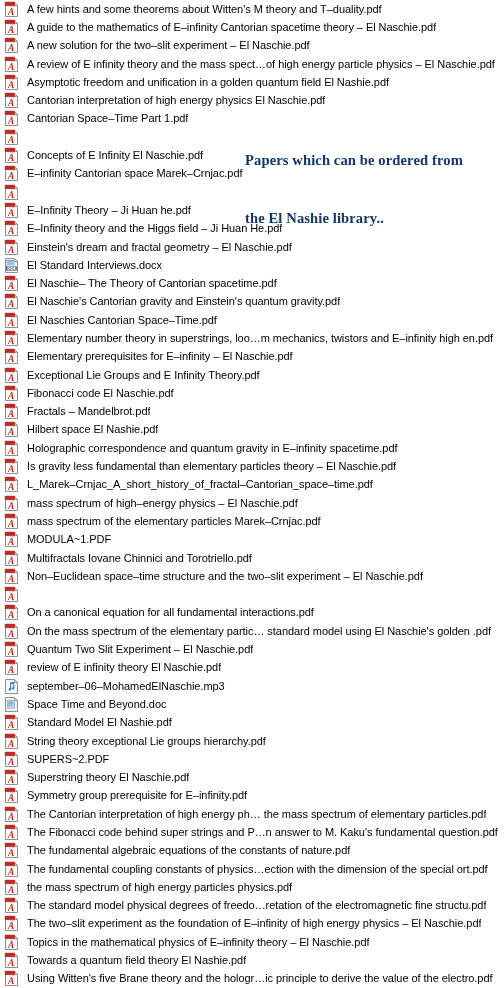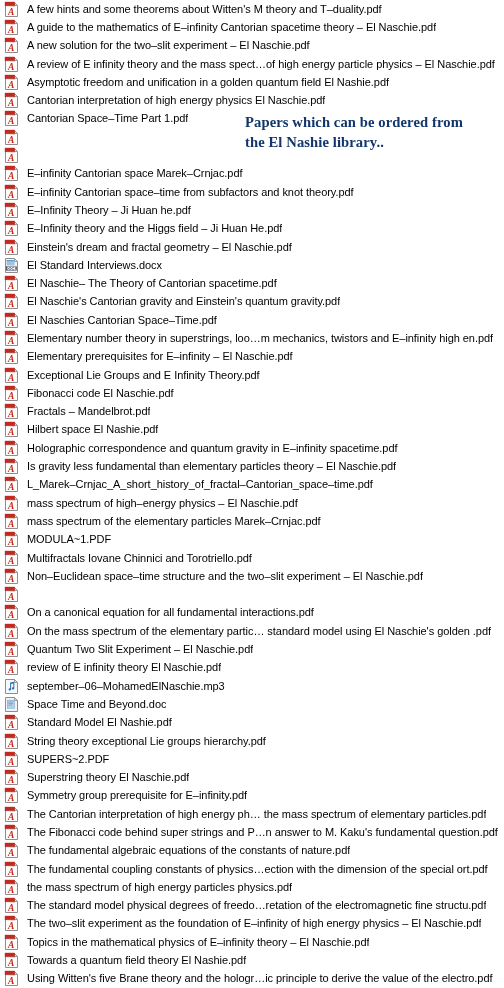--- a/index.html
+++ b/index.html
@@ -57,21 +57,21 @@
     left: 245px;
     top: 113px;
     width: 250px;
     font-family: "Liberation Serif", serif;
     font-weight: bold;
     font-size: 14.6px;
     line-height: 19.5px;
     color: #12356b;
     letter-spacing: 0.1px;
   }
-  #annotation .ann-line { display: block; }
+  #annotation .ann-line { display: block; margin-top: 38px; }
 </style>
 </head>
 <body>
 
 <div id="file-list">
     <div class="file-row">
       <span class="file-icon">
         <svg width="15" height="17" viewBox="0 0 15 17">
           <path d="M1.5 1.5 H10.5 L13.5 4.5 V15.5 H1.5 Z" fill="#fdfdfb" stroke="#8d8d8d" stroke-width="1"></path>
           <path d="M10.5 1.5 L13.5 4.5 H10.5 Z" fill="#e4e4e0" stroke="#8d8d8d" stroke-width="0.8"></path>
@@ -168,20 +168,21 @@
     <div class="file-row">
       <span class="file-icon">
         <svg width="15" height="17" viewBox="0 0 15 17">
           <path d="M1.5 1.5 H10.5 L13.5 4.5 V15.5 H1.5 Z" fill="#fdfdfb" stroke="#8d8d8d" stroke-width="1"></path>
           <path d="M10.5 1.5 L13.5 4.5 H10.5 Z" fill="#e4e4e0" stroke="#8d8d8d" stroke-width="0.8"></path>
           <rect x="0.8" y="0.8" width="10" height="3.4" fill="#c2291f"></rect>
           <path d="M0.8 4.2 L10.8 4.2 L10.8 5.3 L0.8 5.0 Z" fill="#9d1b14"></path>
           <text x="7.1" y="13.6" font-family="Liberation Serif, serif" font-size="9.5" font-style="italic" font-weight="bold" fill="#c2291f" text-anchor="middle">A</text>
         </svg>
       </span>
+      <span class="file-label">Concepts of E Infinity El Naschie.pdf</span>
     </div>
     <div class="file-row">
       <span class="file-icon">
         <svg width="15" height="17" viewBox="0 0 15 17">
           <path d="M1.5 1.5 H10.5 L13.5 4.5 V15.5 H1.5 Z" fill="#fdfdfb" stroke="#8d8d8d" stroke-width="1"></path>
           <path d="M10.5 1.5 L13.5 4.5 H10.5 Z" fill="#e4e4e0" stroke="#8d8d8d" stroke-width="0.8"></path>
           <rect x="0.8" y="0.8" width="10" height="3.4" fill="#c2291f"></rect>
           <path d="M0.8 4.2 L10.8 4.2 L10.8 5.3 L0.8 5.0 Z" fill="#9d1b14"></path>
           <text x="7.1" y="13.6" font-family="Liberation Serif, serif" font-size="9.5" font-style="italic" font-weight="bold" fill="#c2291f" text-anchor="middle">A</text>
         </svg>
@@ -191,21 +192,20 @@
     <div class="file-row">
       <span class="file-icon">
         <svg width="15" height="17" viewBox="0 0 15 17">
           <path d="M1.5 1.5 H10.5 L13.5 4.5 V15.5 H1.5 Z" fill="#fdfdfb" stroke="#8d8d8d" stroke-width="1"></path>
           <path d="M10.5 1.5 L13.5 4.5 H10.5 Z" fill="#e4e4e0" stroke="#8d8d8d" stroke-width="0.8"></path>
           <rect x="0.8" y="0.8" width="10" height="3.4" fill="#c2291f"></rect>
           <path d="M0.8 4.2 L10.8 4.2 L10.8 5.3 L0.8 5.0 Z" fill="#9d1b14"></path>
           <text x="7.1" y="13.6" font-family="Liberation Serif, serif" font-size="9.5" font-style="italic" font-weight="bold" fill="#c2291f" text-anchor="middle">A</text>
         </svg>
       </span>
-      <span class="file-label">E–infinity Cantorian space–time from subfactors and knot theory.pdf</span>
     </div>
     <div class="file-row">
       <span class="file-icon">
         <svg width="15" height="17" viewBox="0 0 15 17">
           <path d="M1.5 1.5 H10.5 L13.5 4.5 V15.5 H1.5 Z" fill="#fdfdfb" stroke="#8d8d8d" stroke-width="1"></path>
           <path d="M10.5 1.5 L13.5 4.5 H10.5 Z" fill="#e4e4e0" stroke="#8d8d8d" stroke-width="0.8"></path>
           <rect x="0.8" y="0.8" width="10" height="3.4" fill="#c2291f"></rect>
           <path d="M0.8 4.2 L10.8 4.2 L10.8 5.3 L0.8 5.0 Z" fill="#9d1b14"></path>
           <text x="7.1" y="13.6" font-family="Liberation Serif, serif" font-size="9.5" font-style="italic" font-weight="bold" fill="#c2291f" text-anchor="middle">A</text>
         </svg>

